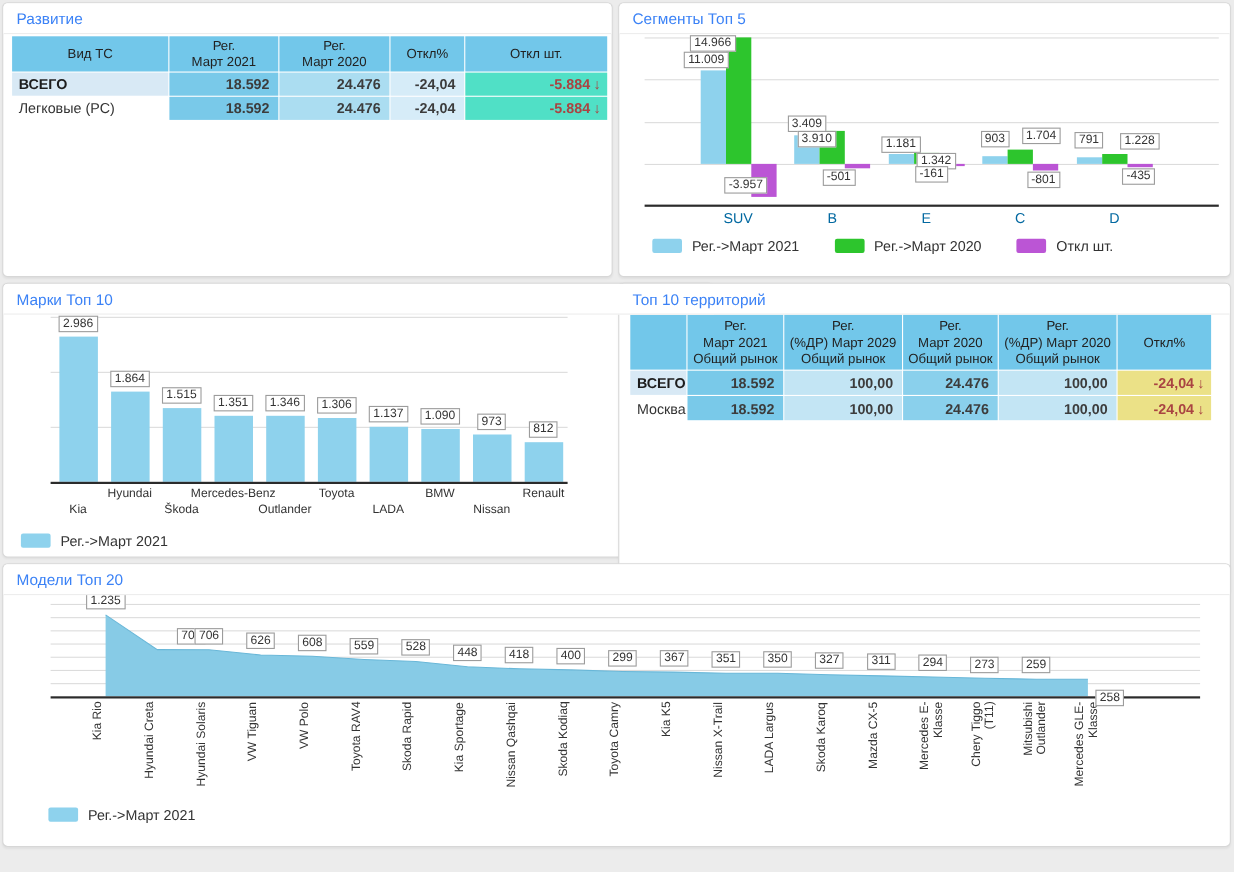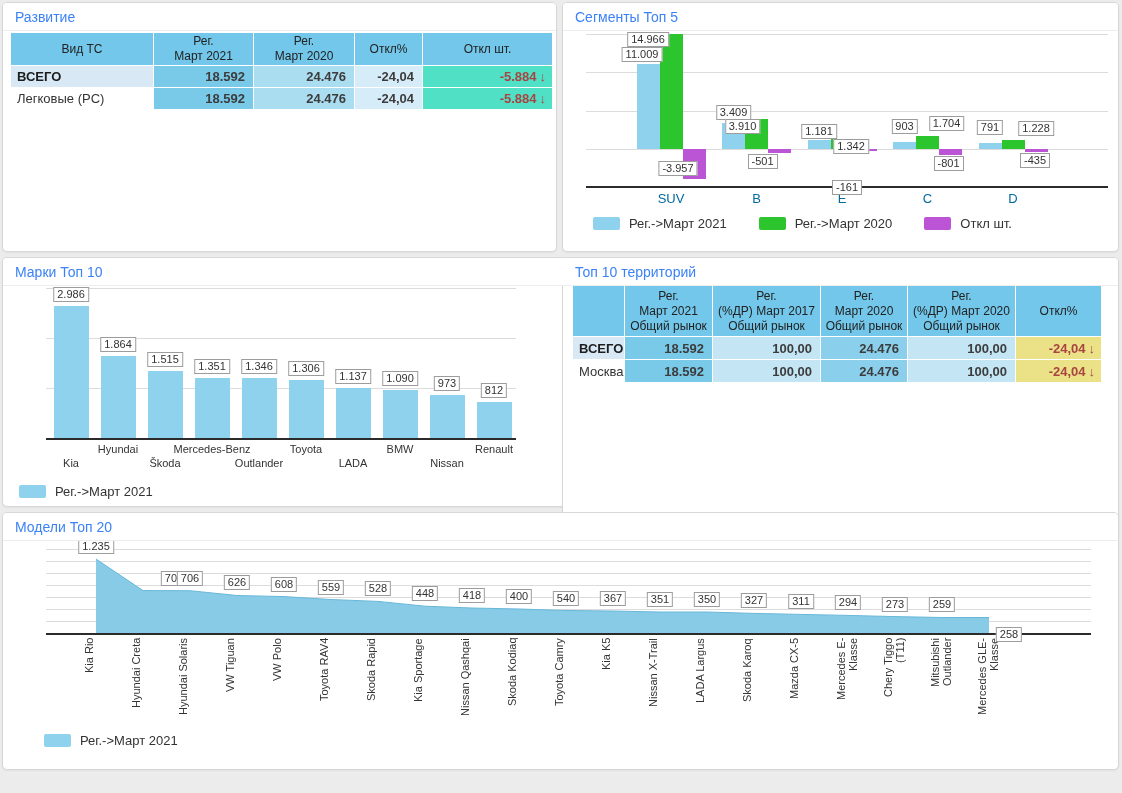--- a/index.html
+++ b/index.html
@@ -131,21 +131,21 @@
       <div class="cat-label" style="left: 450px; top: 188px;">D</div>
       <div class="axisline" style="left: 23px; top: 183px; width: 522px; background: rgb(43, 43, 43);"></div>
       <div class="vlabel" style="left: 79px; top: 44px;">11.009</div>
       <div class="vlabel" style="left: 85px; top: 29px;">14.966</div>
       <div class="vlabel" style="left: 115px; top: 158px;">-3.957</div>
       <div class="vlabel" style="left: 170.5px; top: 102px;">3.409</div>
       <div class="vlabel" style="left: 179.5px; top: 116px;">3.910</div>
       <div class="vlabel" style="left: 199.5px; top: 151px;">-501</div>
       <div class="vlabel" style="left: 256px; top: 121px;">1.181</div>
       <div class="vlabel" style="left: 288px; top: 136px;">1.342</div>
-      <div class="vlabel" style="left: 284px; top: 148px; margin-top: 29px;">-161</div>
+      <div class="vlabel" style="left: 284px; top: 148px;">-161</div>
       <div class="vlabel" style="left: 341.5px; top: 116px;">903</div>
       <div class="vlabel" style="left: 383.5px; top: 113px;">1.704</div>
       <div class="vlabel" style="left: 385.5px; top: 153px;">-801</div>
       <div class="vlabel" style="left: 427px; top: 117px;">791</div>
       <div class="vlabel" style="left: 473px; top: 118px;">1.228</div>
       <div class="vlabel" style="left: 472px; top: 150px;">-435</div>
       <div class="legend" style="left: 30px; top: 213px;">
         <div class="legend-item">
           <div class="swatch" style="background: rgb(142, 210, 237);"></div>
           <div>Рег.-&gt;Март 2021</div>
@@ -216,21 +216,21 @@
           <div class="tcell th" style="width: 51px; height: 50px; background: rgb(114, 199, 234);">
             <div></div>
           </div>
           <div class="tcell th" style="width: 87px; height: 50px; background: rgb(114, 199, 234);">
             <div>Рег.</div>
             <div>Март 2021</div>
             <div>Общий рынок</div>
           </div>
           <div class="tcell th" style="width: 107px; height: 50px; background: rgb(114, 199, 234);">
             <div>Рег.</div>
-            <div>(%ДР) Март 2017</div>
+            <div>(%ДР) Март 2029</div>
             <div>Общий рынок</div>
           </div>
           <div class="tcell th" style="width: 86px; height: 50px; background: rgb(114, 199, 234);">
             <div>Рег.</div>
             <div>Март 2020</div>
             <div>Общий рынок</div>
           </div>
           <div class="tcell th" style="width: 107px; height: 50px; background: rgb(114, 199, 234);">
             <div>Рег.</div>
             <div>(%ДР) Март 2020</div>
@@ -294,21 +294,21 @@
       <div class="vlabel" style="left: 328px; top: 67px;">559</div>
       <div class="vcat" style="left: 315px; top: 125px;">Toyota RAV4</div>
       <div class="vlabel" style="left: 375px; top: 68px;">528</div>
       <div class="vcat" style="left: 362px; top: 125px;">Skoda Rapid</div>
       <div class="vlabel" style="left: 422px; top: 73px;">448</div>
       <div class="vcat" style="left: 409px; top: 125px;">Kia Sportage</div>
       <div class="vlabel" style="left: 469px; top: 75px;">418</div>
       <div class="vcat" style="left: 456px; top: 125px;">Nissan Qashqai</div>
       <div class="vlabel" style="left: 516px; top: 76px;">400</div>
       <div class="vcat" style="left: 503px; top: 125px;">Skoda Kodiaq</div>
-      <div class="vlabel" style="left: 563px; top: 78px;">540</div>
+      <div class="vlabel" style="left: 563px; top: 78px;">299</div>
       <div class="vcat" style="left: 550px; top: 125px;">Toyota Camry</div>
       <div class="vlabel" style="left: 610px; top: 78px;">367</div>
       <div class="vcat" style="left: 597px; top: 125px;">Kia K5</div>
       <div class="vlabel" style="left: 657px; top: 79px;">351</div>
       <div class="vcat" style="left: 644px; top: 125px;">Nissan X-Trail</div>
       <div class="vlabel" style="left: 704px; top: 79px;">350</div>
       <div class="vcat" style="left: 691px; top: 125px;">LADA Largus</div>
       <div class="vlabel" style="left: 751px; top: 80px;">327</div>
       <div class="vcat" style="left: 738px; top: 125px;">Skoda Karoq</div>
       <div class="vlabel" style="left: 798px; top: 81px;">311</div>

